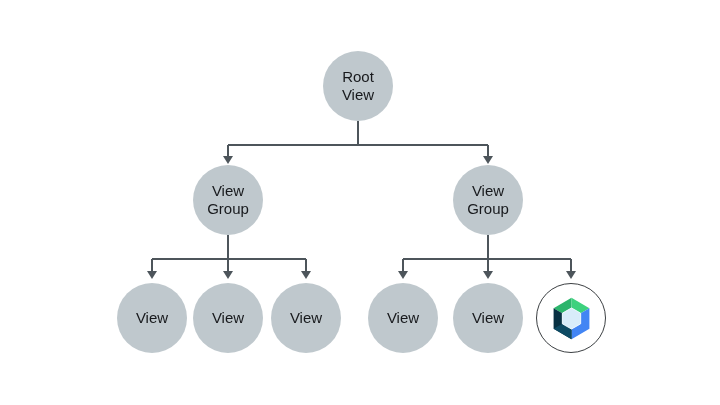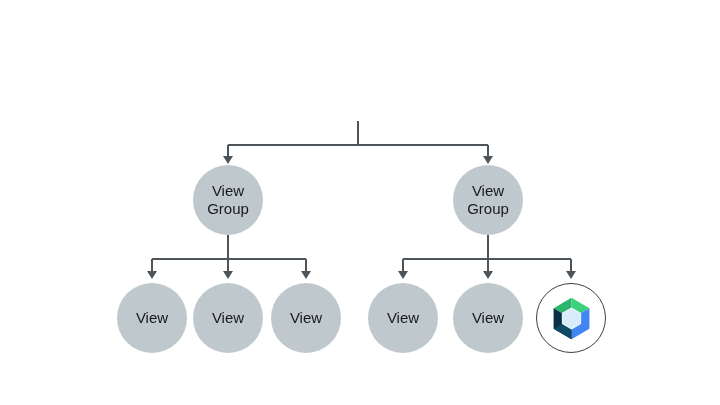--- a/index.html
+++ b/index.html
@@ -53,20 +53,23 @@
     <path d="M488 235 V259"></path>
     <path d="M403 259 H571"></path>
     <path d="M403 259 V272"></path>
     <polygon points="398,271 408,271 403,279"></polygon>
     <path d="M488 259 V272"></path>
     <polygon points="483,271 493,271 488,279"></polygon>
     <path d="M571 259 V272"></path>
     <polygon points="566,271 576,271 571,279"></polygon>
   </svg>
 
+  <div class="node" style="left:323px;top:51px">
+    <span class="lbl">Root View</span>
+  </div>
 
   <div class="node" style="left:193px;top:165px">
     <span class="lbl">View Group</span>
   </div>
   <div class="node" style="left:453px;top:165px">
     <span class="lbl">View Group</span>
   </div>
 
   <div class="node" style="left:117px;top:283px">
     <span class="lbl">View</span>

